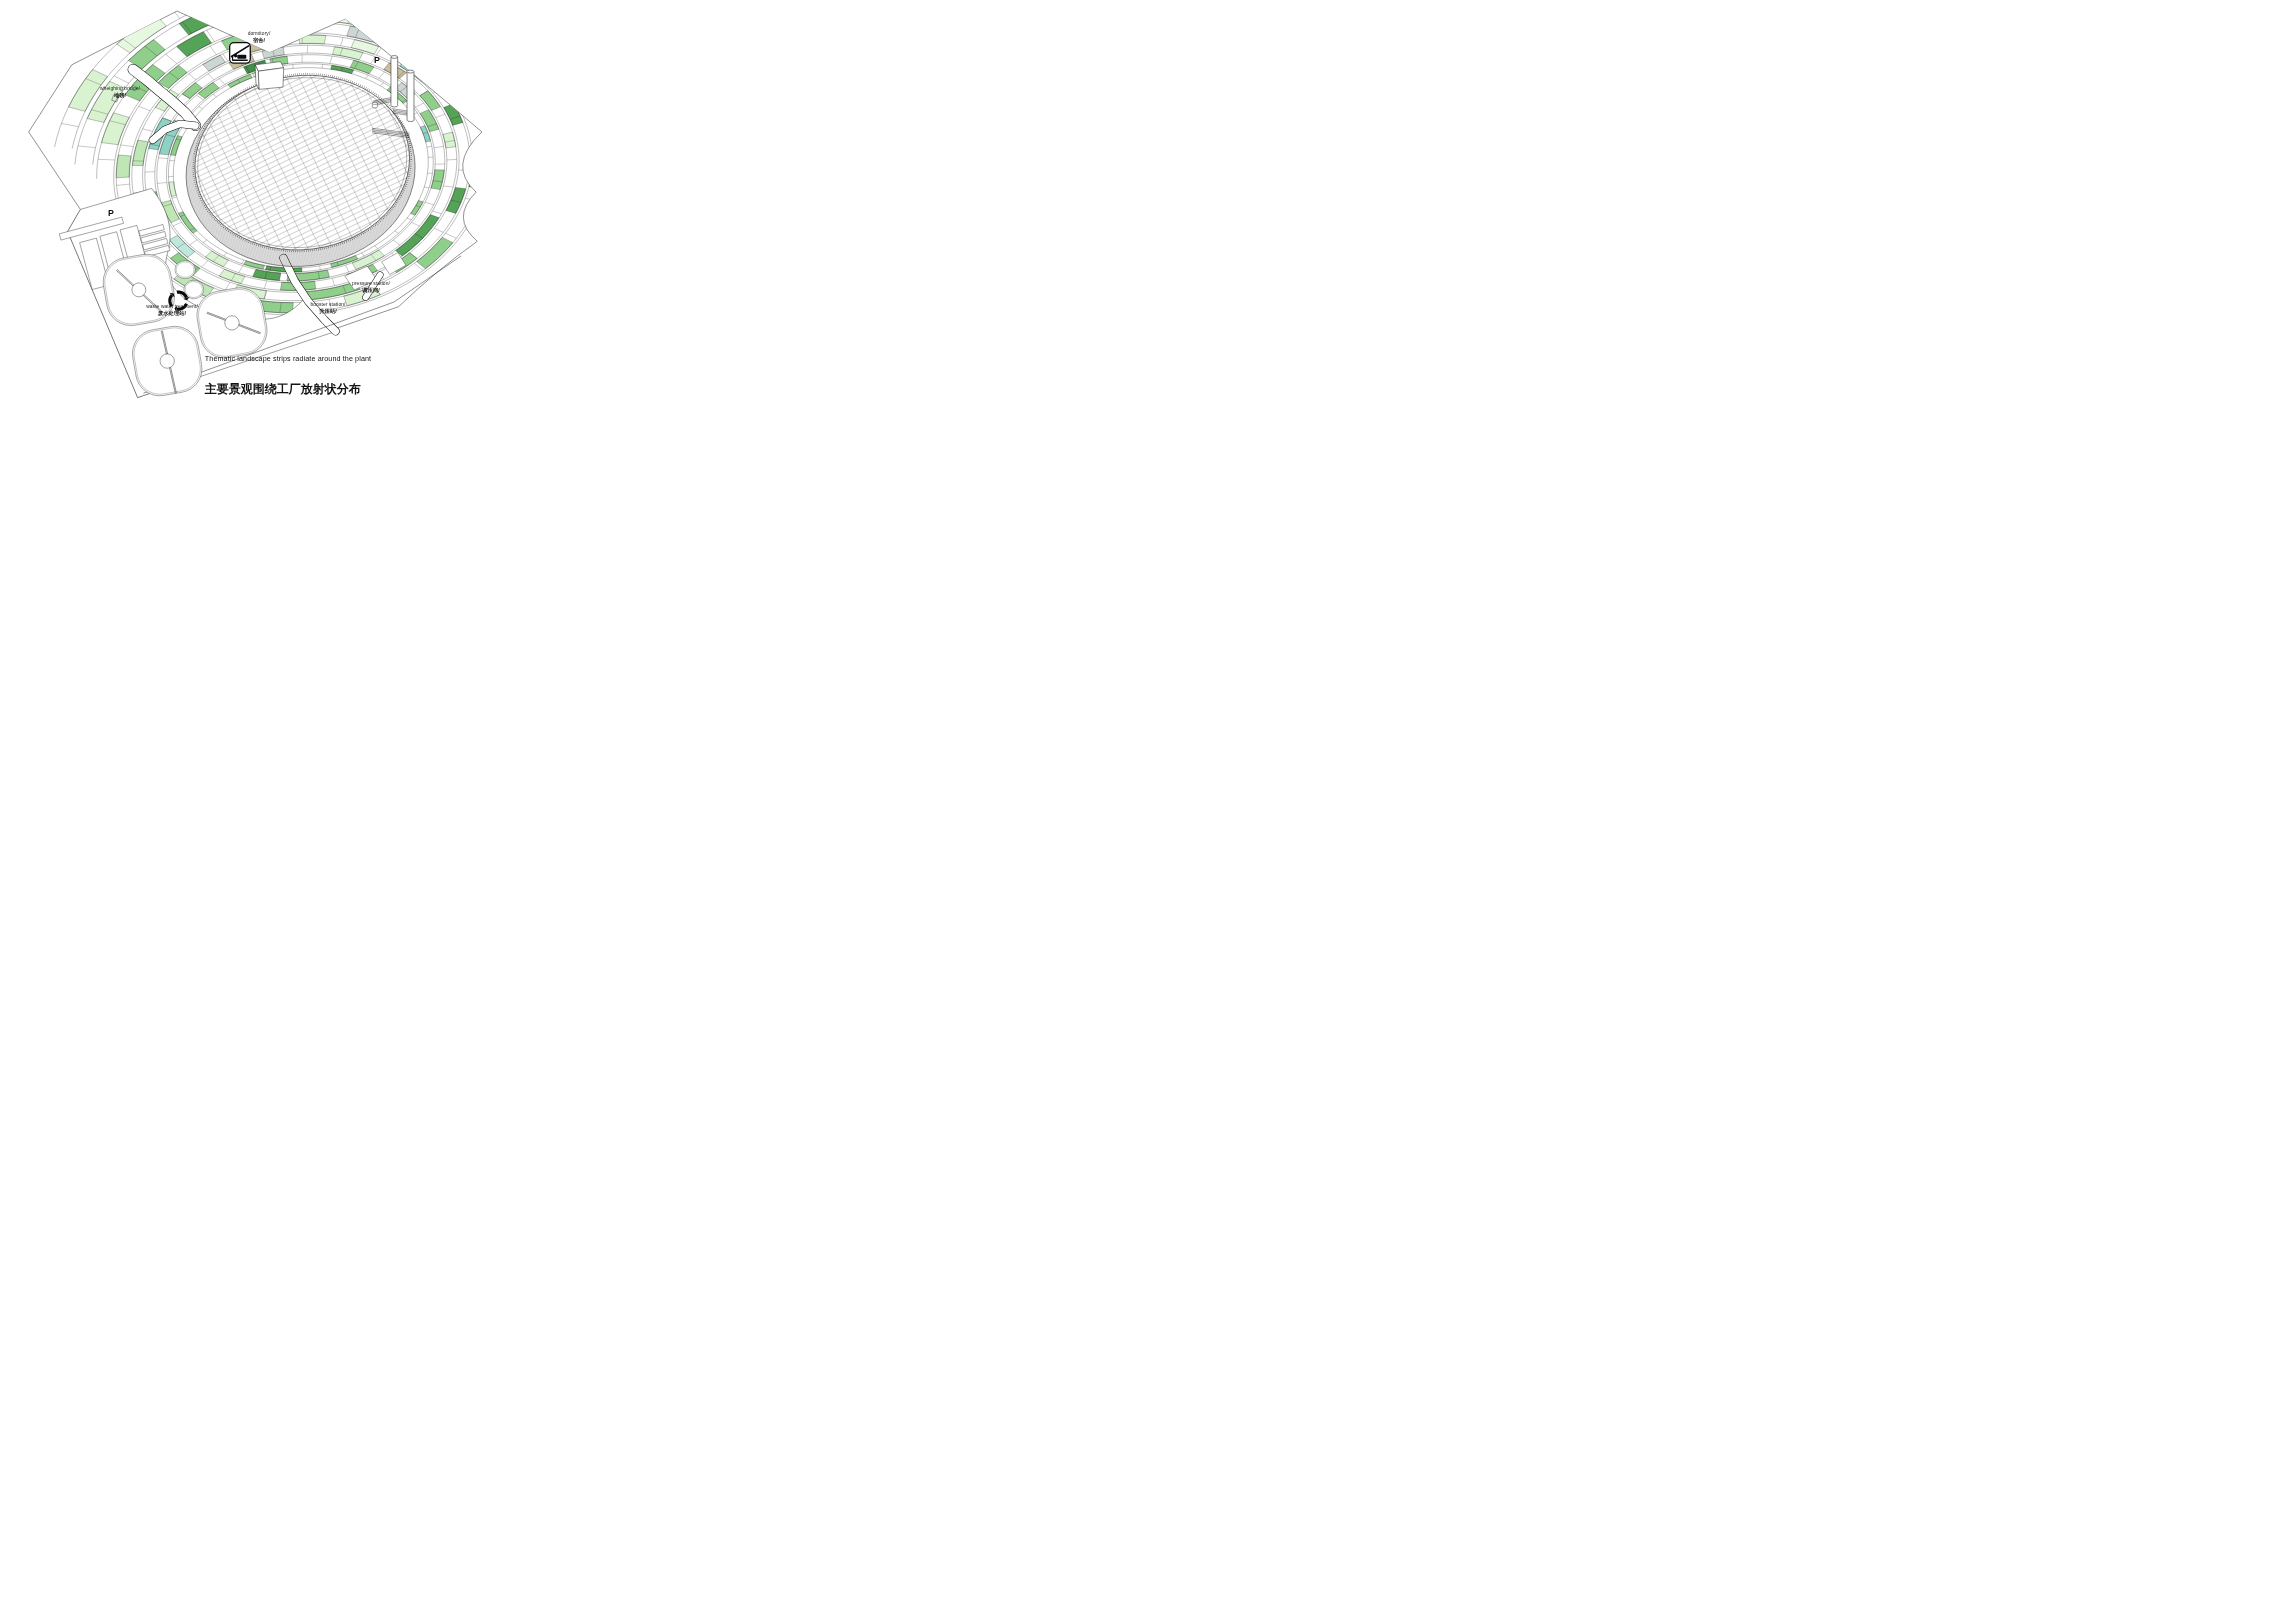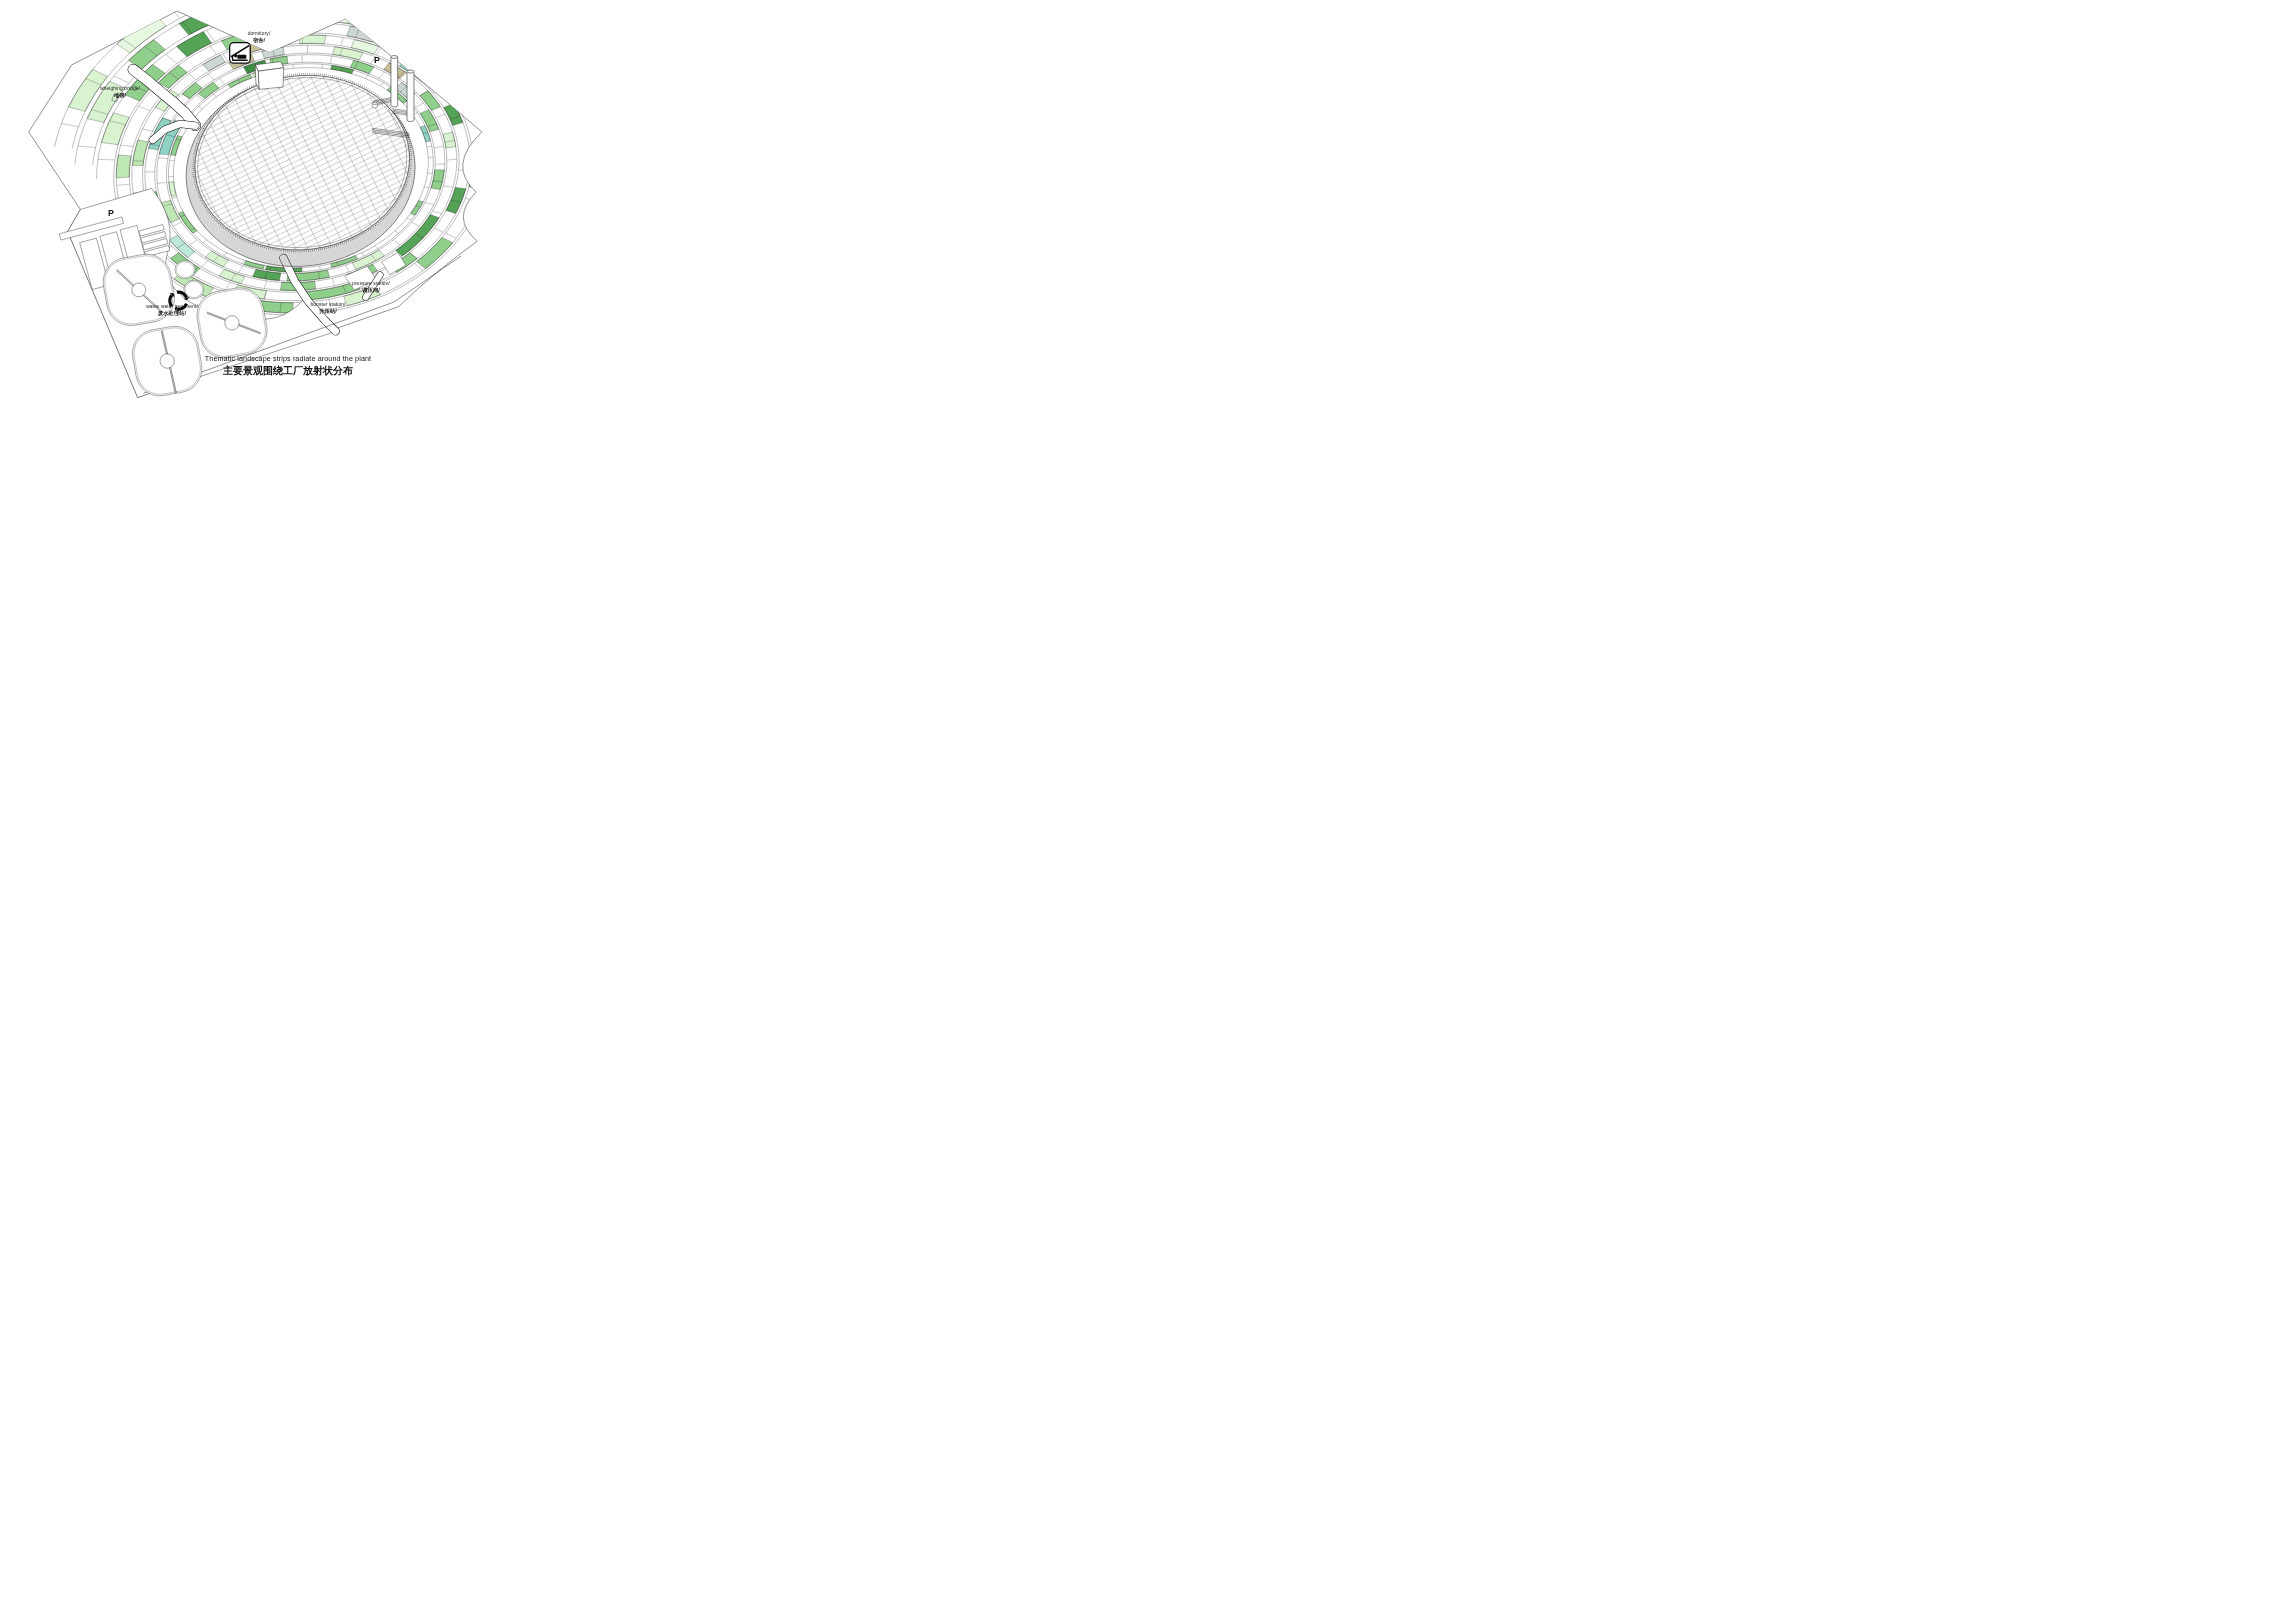--- a/index.html
+++ b/index.html
@@ -2,23 +2,23 @@
 <html style="font-size:7.4px"><head>
 <meta charset="utf-8">
 <style>
   html,body{margin:0;padding:0;background:#ffffff;font-family:"Liberation Sans",sans-serif;}
   #page{position:relative;width:574px;height:406px;overflow:hidden;background:#fff;}
   #scene{position:absolute;left:0;top:0;}
   .lbl{position:absolute;transform:translate(-50%,-50%);text-align:center;color:#1a1a1a;line-height:1.3;white-space:nowrap;pointer-events:none;}
   .lbl .en{font-size:4.9px;letter-spacing:0.1px;}
   .lbl .zh{font-size:5.3px;font-weight:600;}
   .pmark{position:absolute;transform:translate(-50%,-50%);font-size:8.8px;font-weight:800;color:#0d0d0d;}
-  #title{position:absolute;transform:translate(-50%,0);text-align:center;color:#141414;}
+  #title{position:absolute;transform:translate(-50%,0);color:#141414;}
   #title .en{font-size:7.2px;letter-spacing:0.1px;}
-  #title .zh{font-size:10px;font-weight:700;margin-top:1px;font-family:Liberation Serif, serif;}
+  #title .zh{font-size:12px;font-weight:700;margin-top:18px;font-family:Liberation Serif, serif;}
 </style>
 </head>
 <body>
 
 <div id="page">
   <svg id="scene" viewBox="0 0 4961 3508" width="574" height="406">
       <defs>
         <clipPath id="sil">
           <path d="M1530,95 L2330,455 L2985,165 Q3560,620 4165,1140 Q3860,1430 4115,1660 Q3890,1885 4125,2085 Q3780,2330 3445,2650 L1190,3435 L585,2000 L695,1810 L248,1140 L620,560 Z"></path>
         </clipPath>

